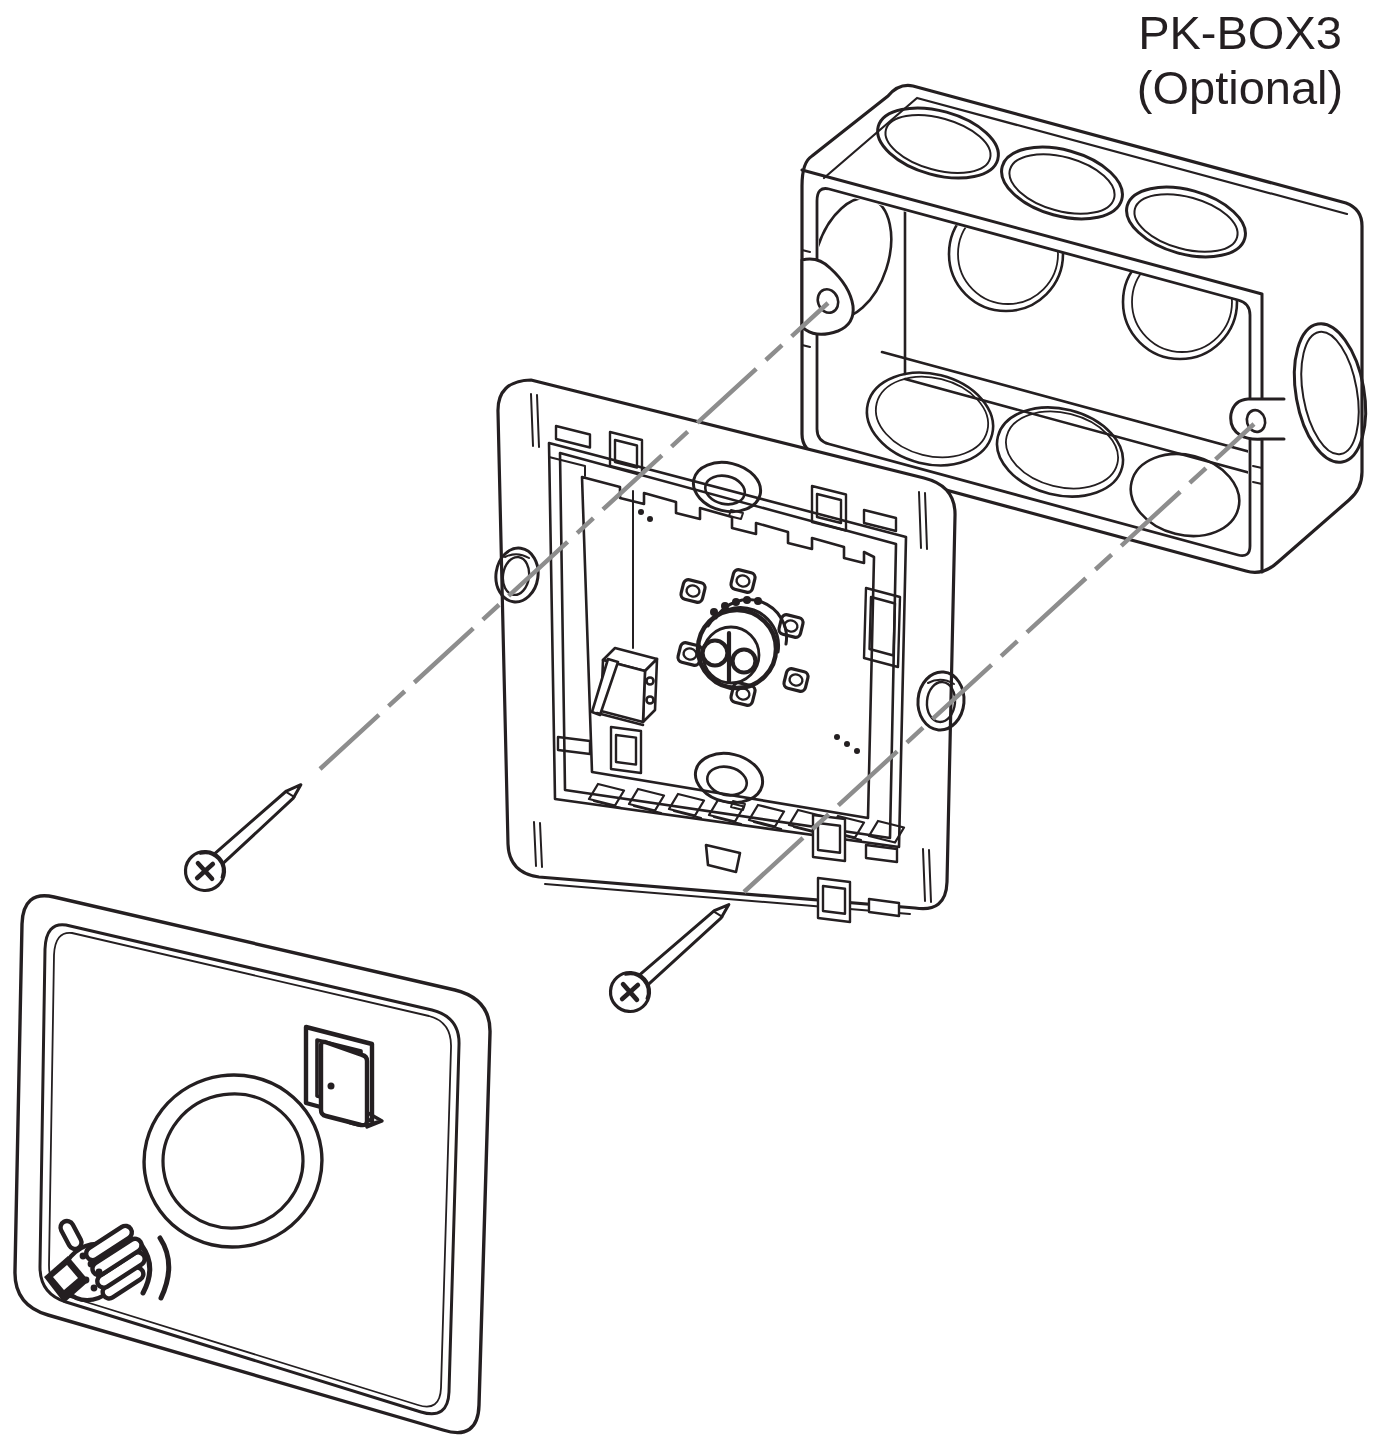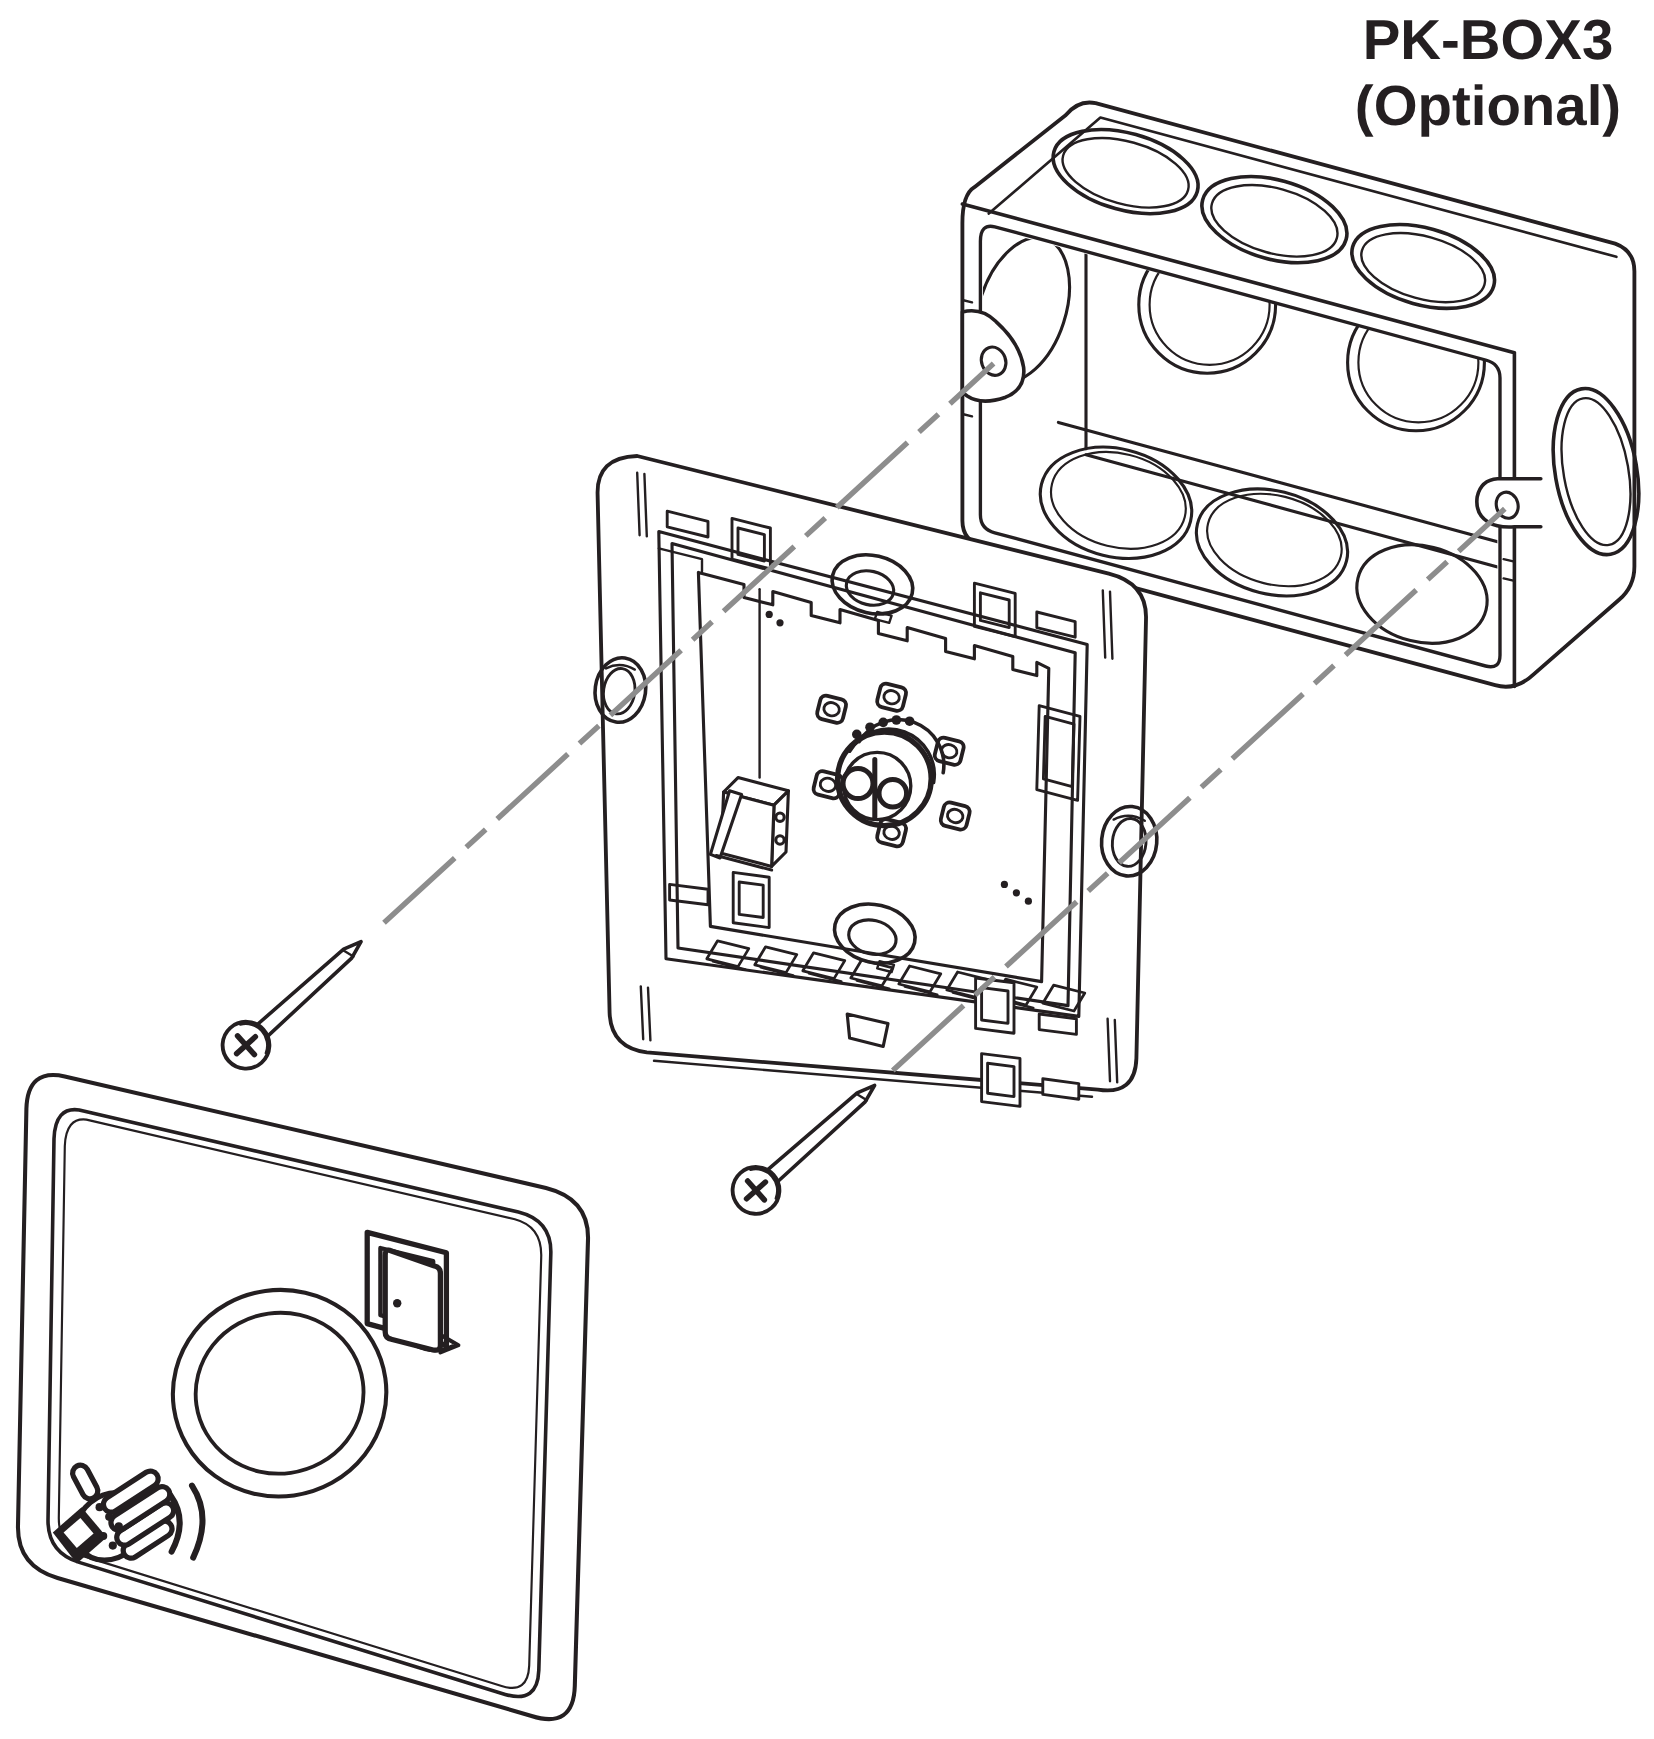--- a/index.html
+++ b/index.html
@@ -1,17 +1,17 @@
 <!DOCTYPE html>
 <html><head>
 <meta charset="utf-8">
 <style>
   html,body{margin:0;padding:0;background:#ffffff;}
   .stage{position:relative;width:1378px;height:1449px;background:#ffffff;overflow:hidden;
-         font-family:"Liberation Sans", sans-serif;font-weight:bold;}
+         font-family:"Liberation Sans", sans-serif;}
   svg{display:block}
   text{font-family:"Liberation Sans", sans-serif;}
 </style>
 </head>
 <body>
 
 <div class="stage">
 <svg viewBox="0 0 1378 1449" width="1378" height="1449">
   <defs>
     <clipPath id="boxOpening">

